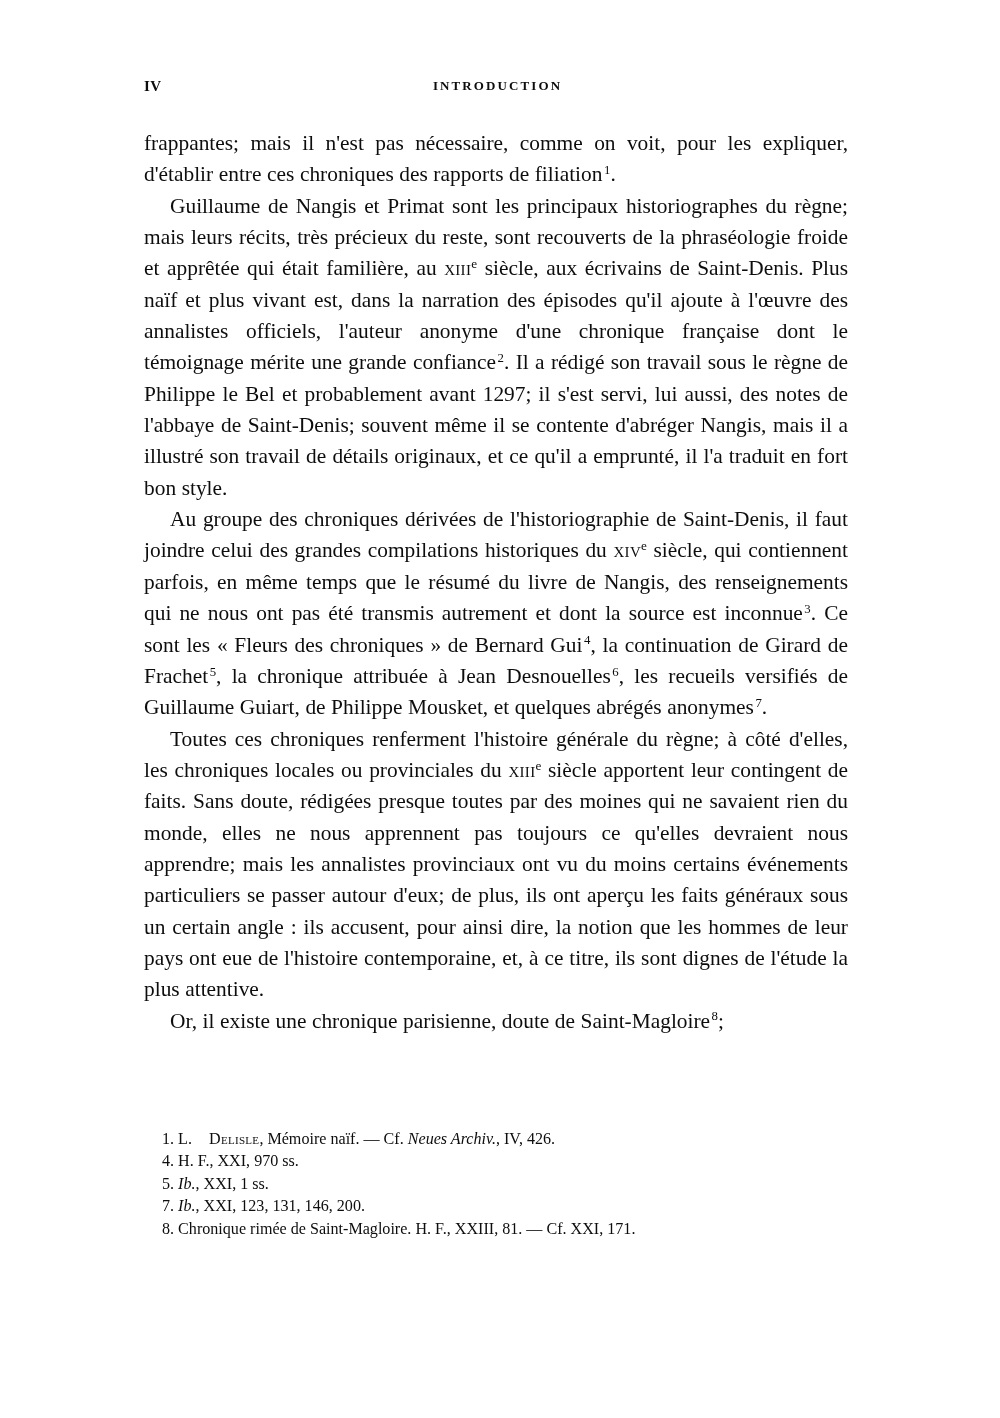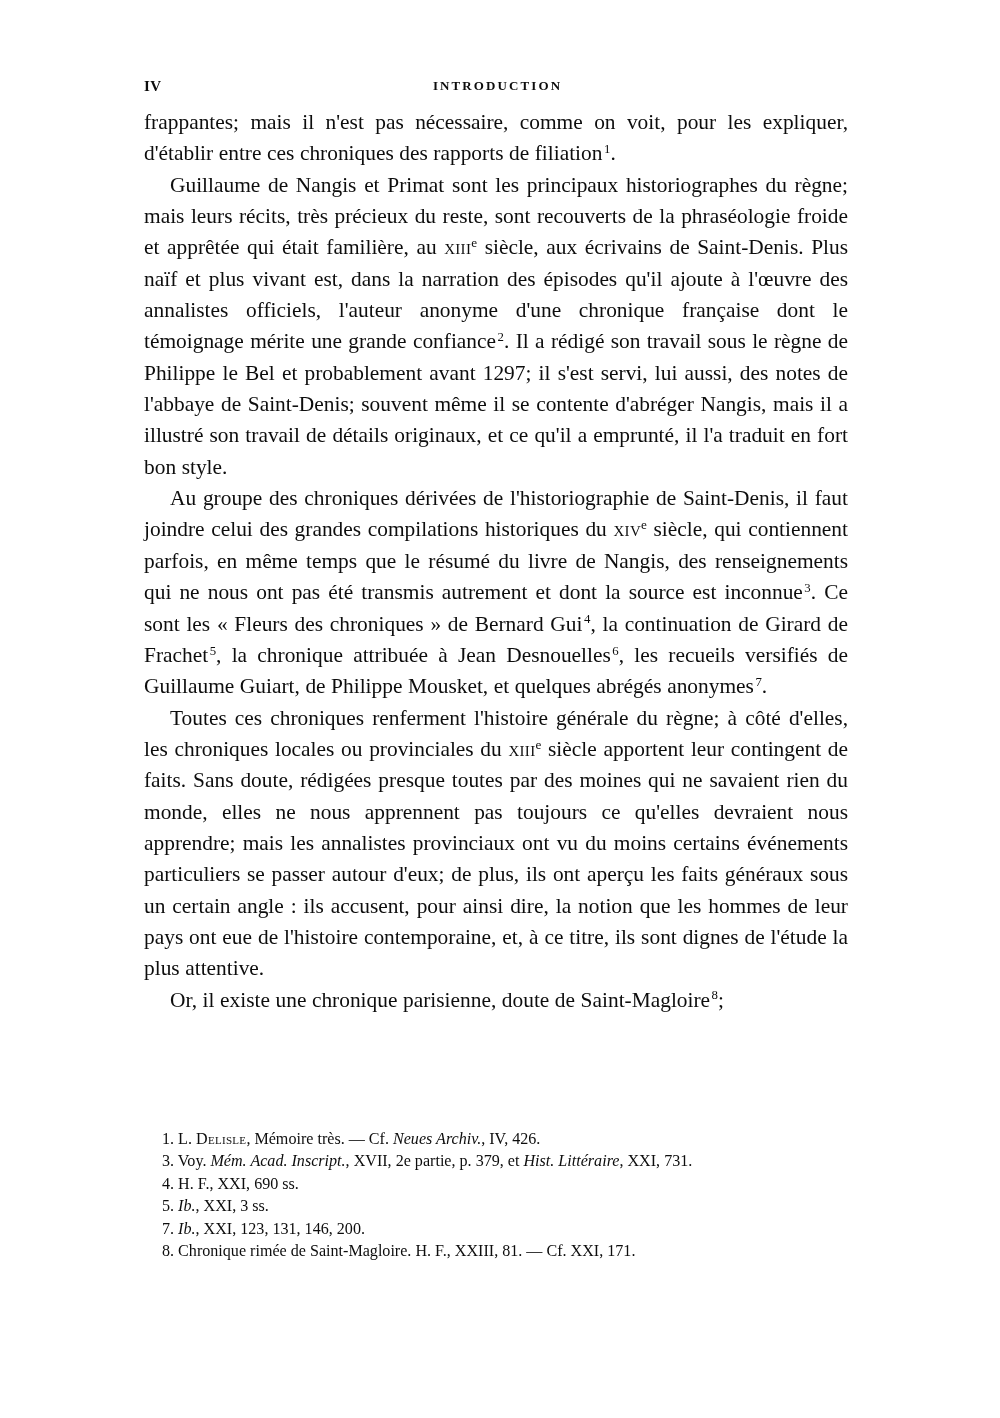--- a/index.html
+++ b/index.html
@@ -47,21 +47,21 @@
     text-align: center;
     font-size: 13px;
     letter-spacing: 2.1px;
     font-weight: 700;
     text-indent: 2.1px;
   }
 
   
   .body-block {
     position: absolute;
-    top: 107px;
+    top: 128px;
     left: 135px;
     width: 704px;
   }
 
   .para {
     margin: 0;
     font-size: 21.4px;
     line-height: 31.35px;
     text-align: justify;
     text-indent: 26px;
@@ -111,20 +111,21 @@
     font-variant: normal;
   }
 
   .note i {
     font-style: italic;
     margin-top: 22px;
   }
 
   .note .sc {
     font-variant: small-caps;
+    margin-left: 13px;
   }
 </style>
 </head>
 <body>
 
 <div class="page">
 
   <div class="running-head">
     <span class="folio">IV</span>
     <span class="head-title">INTRODUCTION</span>
@@ -139,28 +140,27 @@
     <p class="para"><span>Au groupe des chroniques dérivées de l'historiographie de Saint-Denis, il faut joindre celui des grandes compilations historiques du </span><span class="sc">xiv</span><sup class="ord">e</sup><span> siècle, qui contiennent parfois, en même temps que le résumé du livre de Nangis, des renseignements qui ne nous ont pas été transmis autrement et dont la source est inconnue</span><sup class="fn">3</sup><span>. Ce sont les « Fleurs des chroniques » de Bernard Gui</span><sup class="fn">4</sup><span>, la continuation de Girard de Frachet</span><sup class="fn">5</sup><span>, la chronique attribuée à Jean Desnouelles</span><sup class="fn">6</sup><span>, les recueils versifiés de Guillaume Guiart, de Philippe Mousket, et quelques abrégés anonymes</span><sup class="fn">7</sup><span>.</span></p>
 
     <p class="para"><span>Toutes ces chroniques renferment l'histoire générale du règne; à côté d'elles, les chroniques locales ou provinciales du </span><span class="sc">xiii</span><sup class="ord">e</sup><span> siècle apportent leur contingent de faits. Sans doute, rédigées presque toutes par des moines qui ne savaient rien du monde, elles ne nous apprennent pas toujours ce qu'elles devraient nous apprendre; mais les annalistes provinciaux ont vu du moins certains événements particuliers se passer autour d'eux; de plus, ils ont aperçu les faits généraux sous un certain angle : ils accusent, pour ainsi dire, la notion que les hommes de leur pays ont eue de l'histoire contemporaine, et, à ce titre, ils sont dignes de l'étude la plus attentive.</span></p>
 
     <p class="para"><span>Or, il existe une chronique parisienne, doute de Saint-Magloire</span><sup class="fn">8</sup><span>;</span></p>
 
   </div>
 
   <div class="notes-block">
 
-    <p class="note"><span class="num">1.</span><span> L. </span><span class="sc">Delisle</span><span>, Mémoire très. — Cf. </span><i>Neues Archiv.</i><span>, IV, 426.</span></p>
+    <p class="note"><span class="num">1.</span><span> L. </span><span class="sc">Delisle</span><span>, Mémoire naïf. — Cf. </span><i>Neues Archiv.</i><span>, IV, 426.</span></p>
 
 
-    <p class="note"><span class="num">3.</span><span> Voy. </span><i>Mém. Acad. Inscript.</i><span>, XVII, 2e partie, p. 379, et </span><i>Hist. Littéraire</i><span>, XXI, 731.</span></p>
 
-    <p class="note"><span class="num">4.</span><span> H. F., XXI, 690 ss.</span></p>
+    <p class="note"><span class="num">4.</span><span> H. F., XXI, 970 ss.</span></p>
 
-    <p class="note"><span class="num">5.</span><span> </span><i>Ib.</i><span>, XXI, 3 ss.</span></p>
+    <p class="note"><span class="num">5.</span><span> </span><i>Ib.</i><span>, XXI, 1 ss.</span></p>
 
 
     <p class="note"><span class="num">7.</span><span> </span><i>Ib.</i><span>, XXI, 123, 131, 146, 200.</span></p>
 
     <p class="note"><span class="num">8.</span><span> Chronique rimée de Saint-Magloire. H. F., XXIII, 81. — Cf. XXI, 171.</span></p>
 
   </div>
 
 </div>
 

